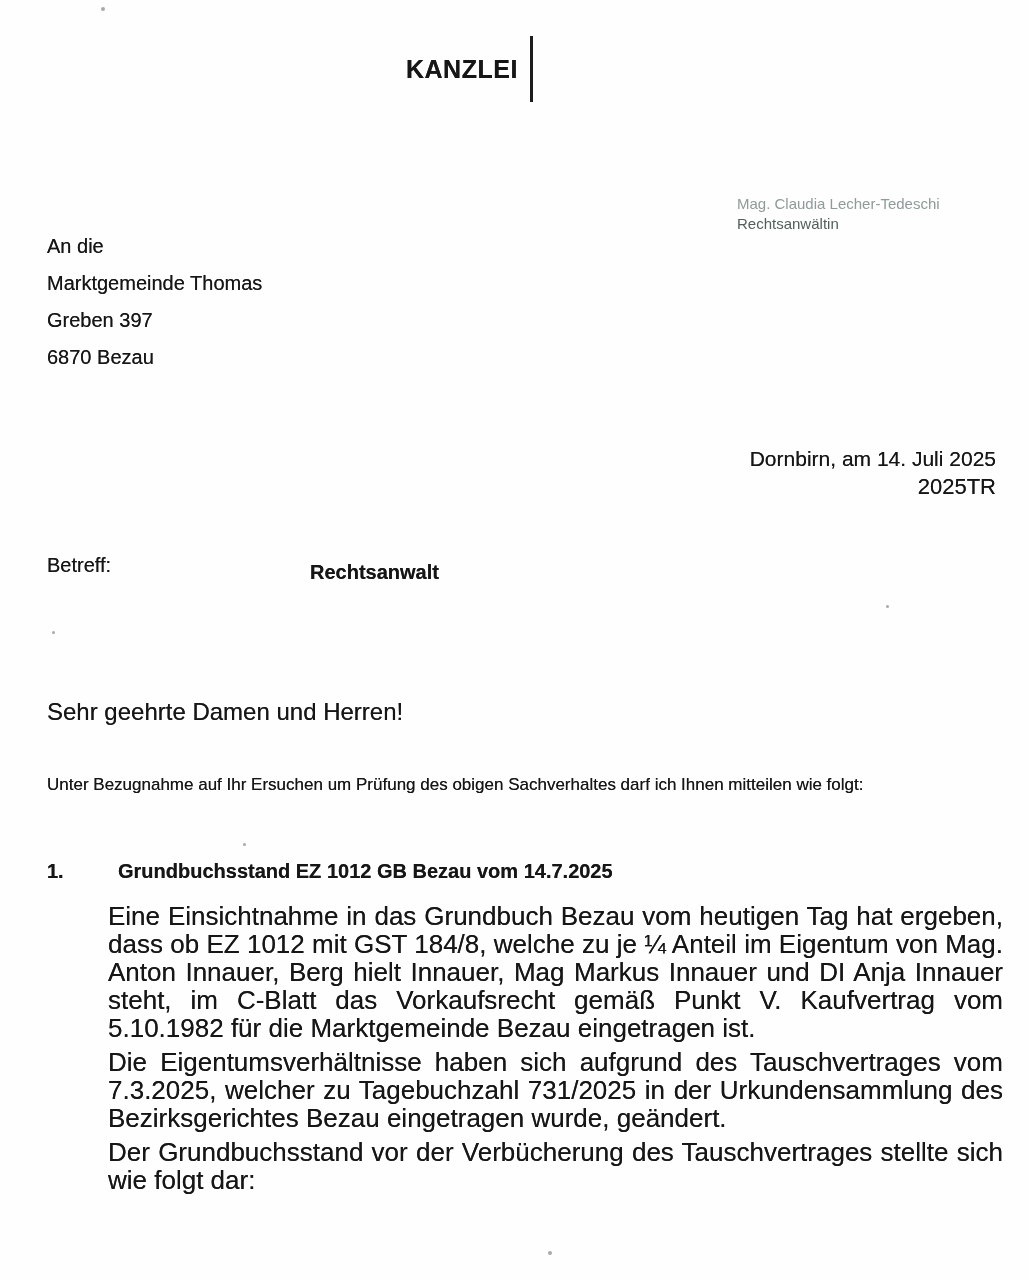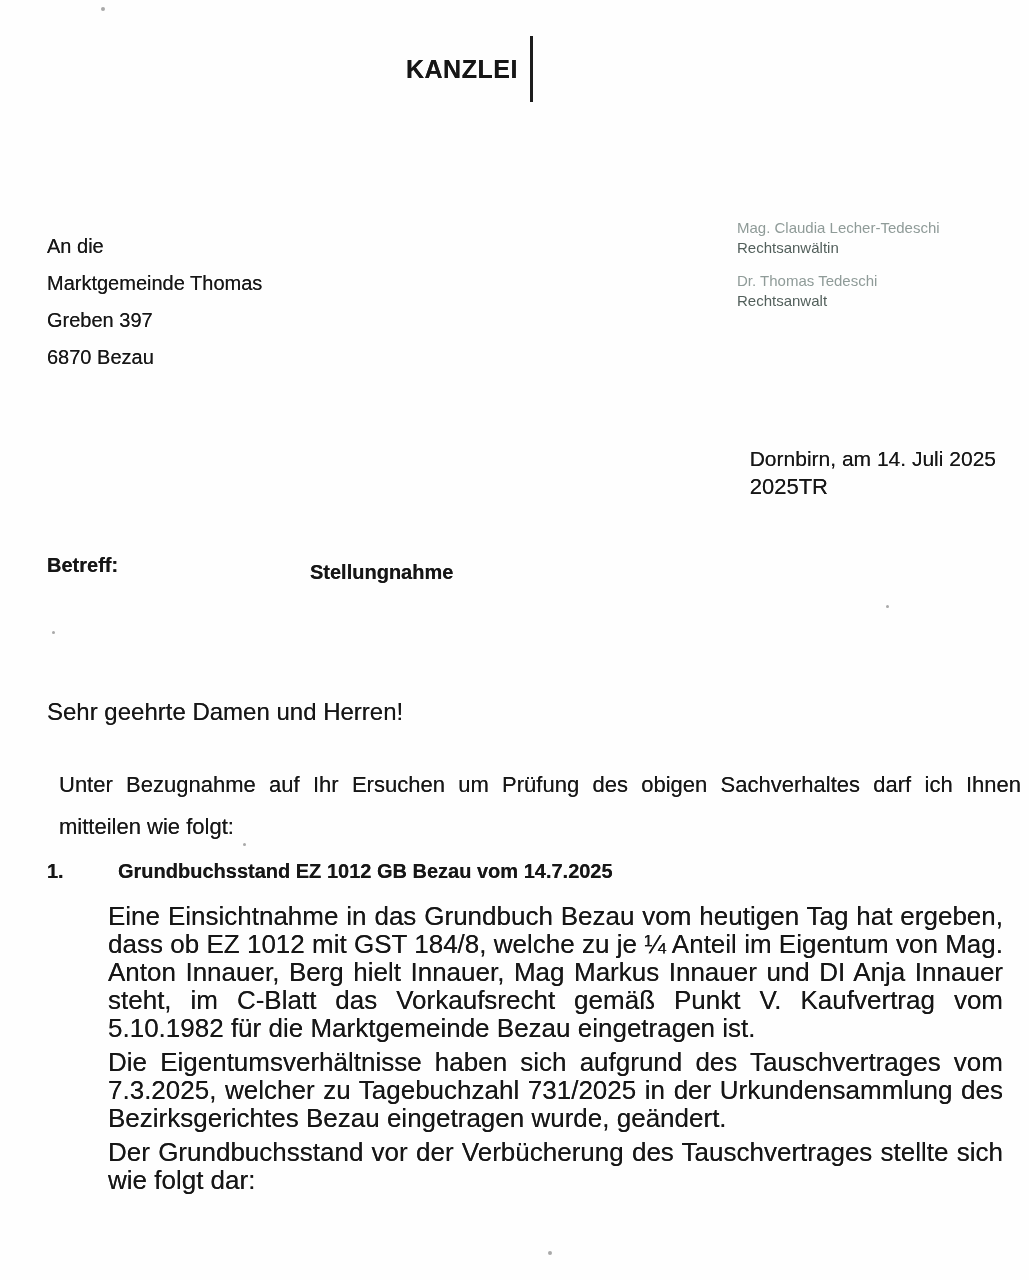--- a/index.html
+++ b/index.html
@@ -48,72 +48,71 @@
     left: 47px;
     top: 228px;
     font-size: 20px;
     line-height: 37px;
   }
 
   
   .attorneys {
     position: absolute;
     left: 737px;
-    top: 218px;
+    top: 194px;
     font-size: 15px;
     line-height: 20px;
     filter: blur(0.4px);
   }
   .attorney { margin-bottom: 13px; }
   .attorney-name { color: #8f9b98; }
   .attorney-title { color: #525f5b; }
 
   
   .dateline {
     position: absolute;
     right: 33px;
     top: 447px;
+    text-align: right;
   }
   .place-date { font-size: 21px; }
   .reference { font-size: 22px; margin-top: 3px; }
 
   
   .subject-row {
     position: absolute;
     left: 47px;
     top: 554px;
     display: flex;
   }
   .subject-label {
     width: 263px;
     font-size: 20px;
-    font-weight: bold;
   }
   .subject-lines {
     font-size: 20px;
     font-weight: 700;
     line-height: 36px;
   }
 
   .salutation {
     position: absolute;
     left: 47px;
     top: 698px;
     font-size: 24px;
   }
 
   .intro {
     position: absolute;
     left: 47px;
     top: 764px;
     width: 962px;
-    font-size: 22px;
+    font-size: 17px;
     line-height: 42px;
     text-align: justify;
-    margin-left: 12px;
   }
 
   .section-heading-row {
     position: absolute;
     left: 47px;
     top: 860px;
     display: flex;
     font-size: 20px;
     font-weight: 700;
   }
@@ -153,35 +152,31 @@
     <div>Marktgemeinde Thomas</div>
     <div>Greben 397</div>
     <div>6870 Bezau</div>
   </div>
 
   <div class="attorneys">
     <div class="attorney">
       <div class="attorney-name">Mag. Claudia Lecher-Tedeschi</div>
       <div class="attorney-title">Rechtsanwältin</div>
     </div>
-    <div class="attorney">
-      <div class="attorney-name">Dr. Thomas Tedeschi</div>
-      <div class="attorney-title">Rechtsanwalt</div>
-    </div>
   </div>
 
   <div class="dateline scan-text">
     <div class="place-date">Dornbirn, am 14. Juli 2025</div>
     <div class="reference">2025TR</div>
   </div>
 
   <div class="subject-row">
     <div class="subject-label scan-text">Betreff:</div>
     <div class="subject-lines scan-text">
-      <div>Stellungnahme</div>
+      <div>Rechtsanwalt</div>
     </div>
   </div>
 
   <div class="salutation scan-text">Sehr geehrte Damen und Herren!</div>
 
   <div class="intro scan-text">Unter Bezugnahme auf Ihr Ersuchen um Prüfung des obigen Sachverhaltes darf ich Ihnen mitteilen wie folgt:</div>
 
   <div class="section-heading-row">
     <div class="section-number scan-text">1.</div>
     <div class="scan-text">Grundbuchsstand EZ 1012 GB Bezau vom 14.7.2025</div>

